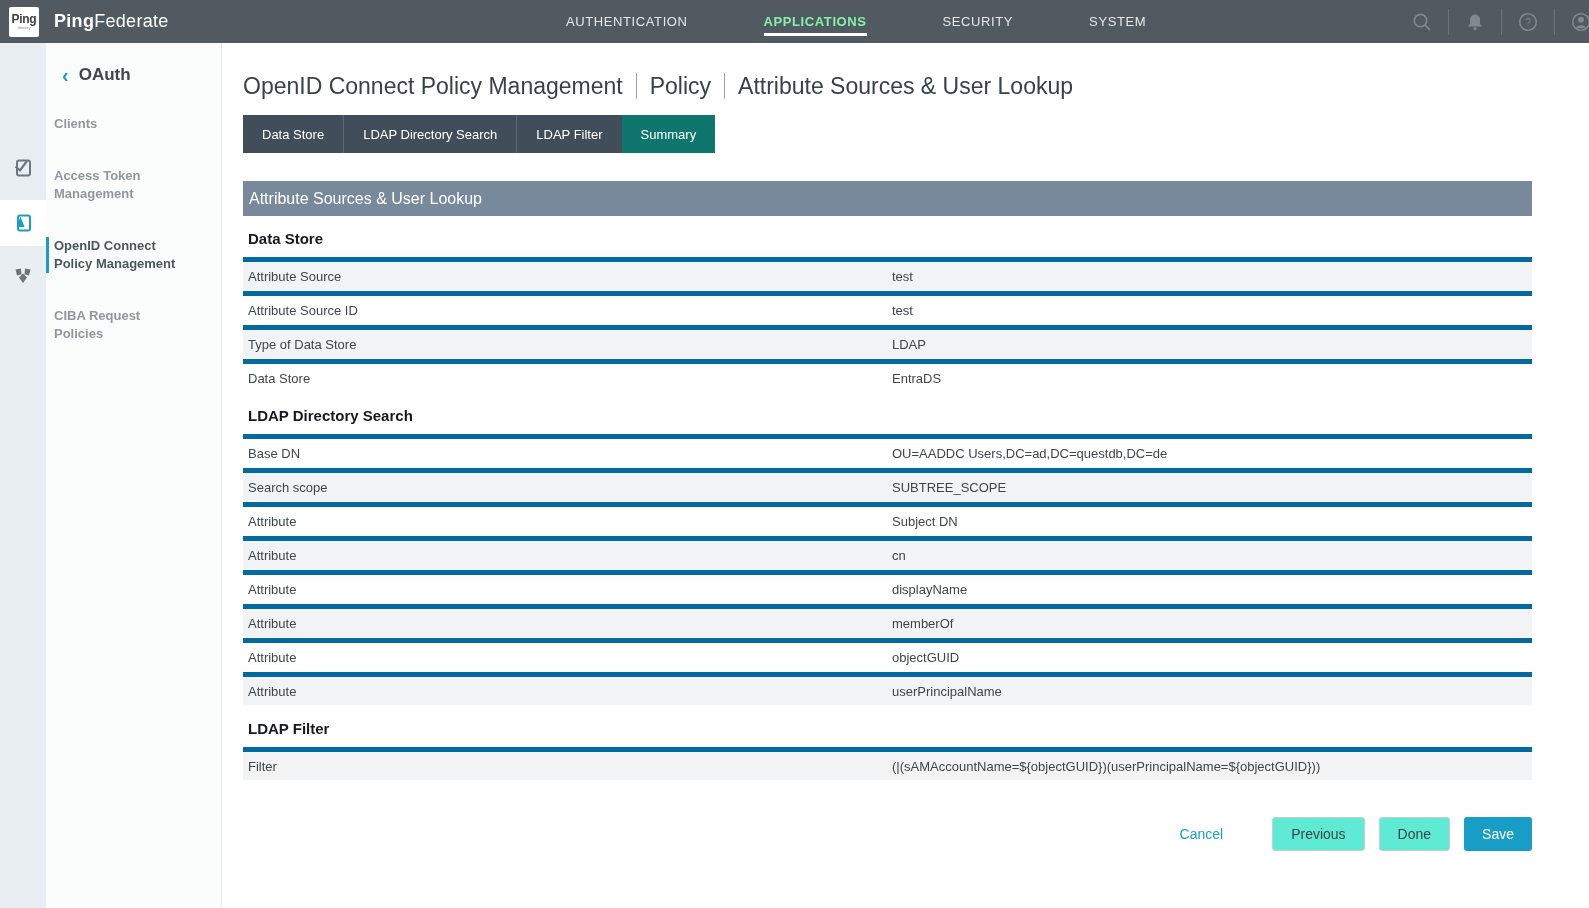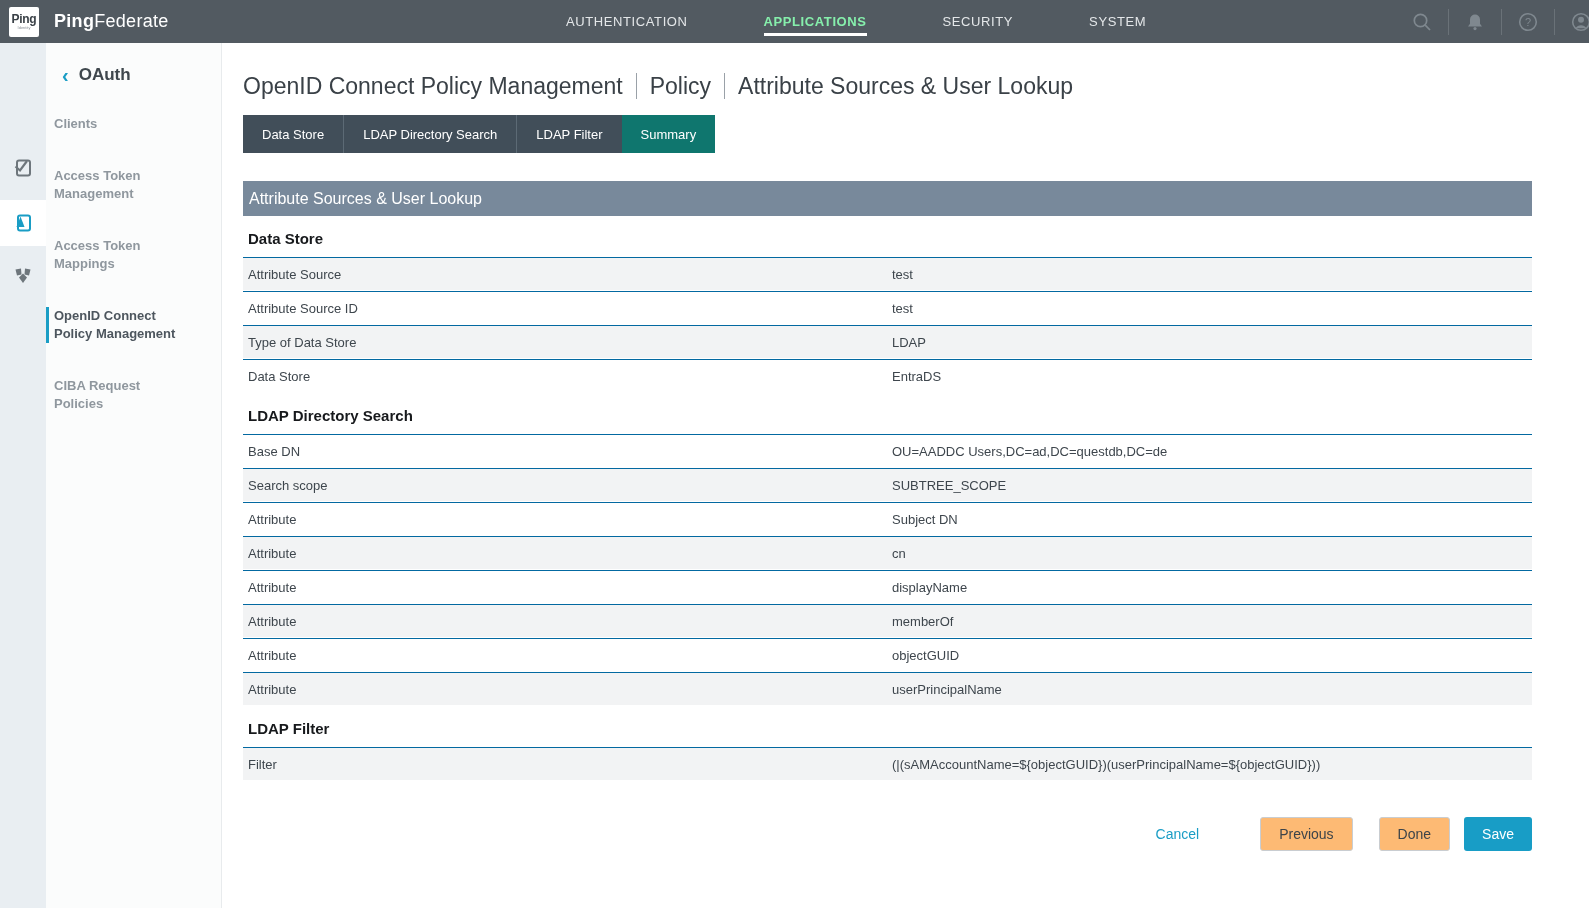--- a/index.html
+++ b/index.html
@@ -36,28 +36,28 @@
   .content{flex:1;padding:0 57px 0 21px;box-sizing:border-box;}
   .page-title{margin:0;padding-top:30px;font-size:23px;font-weight:400;color:#3a4147;white-space:nowrap;}
   .tdiv{display:inline-block;width:1px;height:26px;background:#9aa1a8;margin:0 13px;vertical-align:-5px;}
   .tabs{display:flex;margin-top:15px;}
   .tab{background:#414e59;color:#fff;font-size:13px;height:38px;display:flex;align-items:center;padding:0 19px;cursor:pointer;border-right:1px solid #5c6a75;}
   .tab:nth-last-child(2){border-right:none;}
   .tab.active{background:#0f766e;border-right:none;}
   .caption{margin-top:24px;font-size:13px;color:#3f474c;}
   .band{margin-top:28px;background:#78899b;color:#fff;height:35px;display:flex;align-items:center;padding-left:6px;font-size:16px;}
   .section-heading{margin:14px 0 10px 5px;font-size:15px;font-weight:bold;color:#17191c;}
-  .row{display:grid;grid-template-columns:644px 1fr;height:34px;align-items:center;padding-left:5px;font-size:13px;color:#3e464d;box-sizing:border-box;border-top:1px solid #0369a1;border-bottom:1px solid #fff;}
+  .row{display:grid;grid-template-columns:644px 1fr;height:34px;align-items:center;padding-left:5px;font-size:13px;color:#3e464d;box-sizing:border-box;border-top:5px solid #0369a1;border-bottom:1px solid #fff;}
   .row.shaded{background:#f2f3f4;}
 
   
   .footer-actions{display:flex;justify-content:flex-end;align-items:center;margin-top:36px;}
   .cancel{color:#1a9dc5;font-size:14px;margin-right:35px;text-decoration:none;cursor:pointer;}
   .btn{height:34px;padding:0 18px;font-size:14px;border-radius:3px;cursor:pointer;font-family:inherit;}
-  .btn-outline{background:#fdba74;border:1px solid #c9cdd1;color:#3d4449;margin-left:26px;}
+  .btn-outline{background:#5eead4;border:1px solid #c9cdd1;color:#3d4449;margin-left:14px;}
   .btn-save{background:#189dc6;color:#fff;border:none;margin-left:14px;}
 </style>
 </head>
 <body>
 
 <div class="app">
 
   <header class="topbar">
     <div class="logo">
       <span class="logo-main">Ping</span>
@@ -125,21 +125,20 @@
       </div>
     </aside>
 
     <aside class="sidebar">
       <div class="back">
         <span class="chev">‹</span>
         <span>OAuth</span>
       </div>
       <div class="side-item"><span class="lbl">Clients</span></div>
       <div class="side-item"><span class="lbl">Access Token Management</span></div>
-      <div class="side-item"><span class="lbl">Access Token Mappings</span></div>
       <div class="side-item active"><span class="lbl">OpenID Connect Policy Management</span></div>
       <div class="side-item"><span class="lbl">CIBA Request Policies</span></div>
     </aside>
 
     <main class="content">
       <h1 class="page-title">
         <span>OpenID Connect Policy Management</span><span class="tdiv"></span><span>Policy</span><span class="tdiv"></span><span>Attribute Sources &amp; User Lookup</span>
       </h1>
 
       <div class="tabs">

